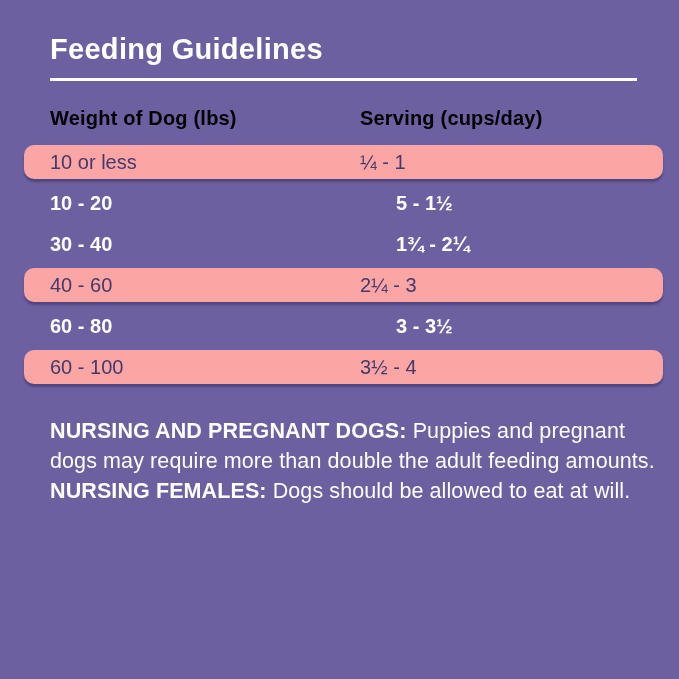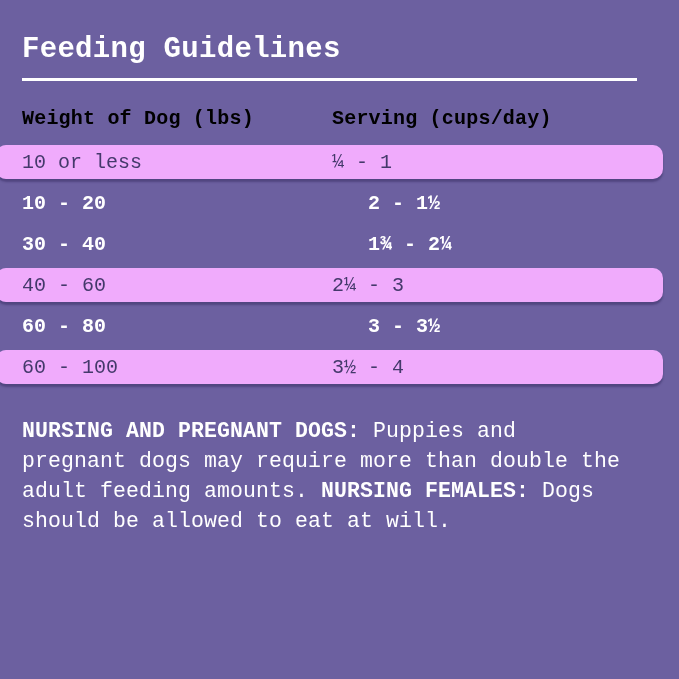--- a/index.html
+++ b/index.html
@@ -5,23 +5,22 @@
   html, body { margin: 0; padding: 0; }
   body {
     width: 679px;
     height: 679px;
     background: #6c60a0;
     font-family: "Liberation Sans", sans-serif;
     overflow: hidden;
     position: relative;
   }
   .content {
-    padding: 33px 42px 0 22px;
+    padding: 33px 42px 0 50px;
     box-sizing: border-box;
-    font-family: Liberation Mono, monospace;
   }
   .page-title {
     margin: 0;
     color: #ffffff;
     font-size: 29px;
     font-weight: 800;
     letter-spacing: 0.3px;
   }
   .rule {
     height: 3px;
@@ -44,21 +43,21 @@
   .row {
     height: 34px;
     border-radius: 10px;
     display: flex;
     align-items: center;
     padding-left: 26px;
     margin-bottom: 7px;
     font-size: 20px;
   }
   .row.white {
-    background: #f0abfc;
+    background: #fca5a5;
     color: #44396b;
     box-shadow: 0 3px 2px rgba(48, 38, 92, 0.45);
     font-weight: normal;
   }
   .row.purple {
     background: transparent;
     color: #ffffff;
     font-weight: bold;
     gap: 36px;
   }
@@ -88,21 +87,21 @@
     <span class="col2">Serving (cups/day)</span>
   </div>
 
   <div class="table">
     <div class="row white">
       <span class="cell-weight">10 or less</span>
       <span class="cell-serving">¼ - 1</span>
     </div>
     <div class="row purple">
       <span class="cell-weight">10 - 20</span>
-      <span class="cell-serving">2 - 1½</span>
+      <span class="cell-serving">5 - 1½</span>
     </div>
     <div class="row purple">
       <span class="cell-weight">30 - 40</span>
       <span class="cell-serving">1¾ - 2¼</span>
     </div>
     <div class="row white">
       <span class="cell-weight">40 - 60</span>
       <span class="cell-serving">2¼ - 3</span>
     </div>
     <div class="row purple">

